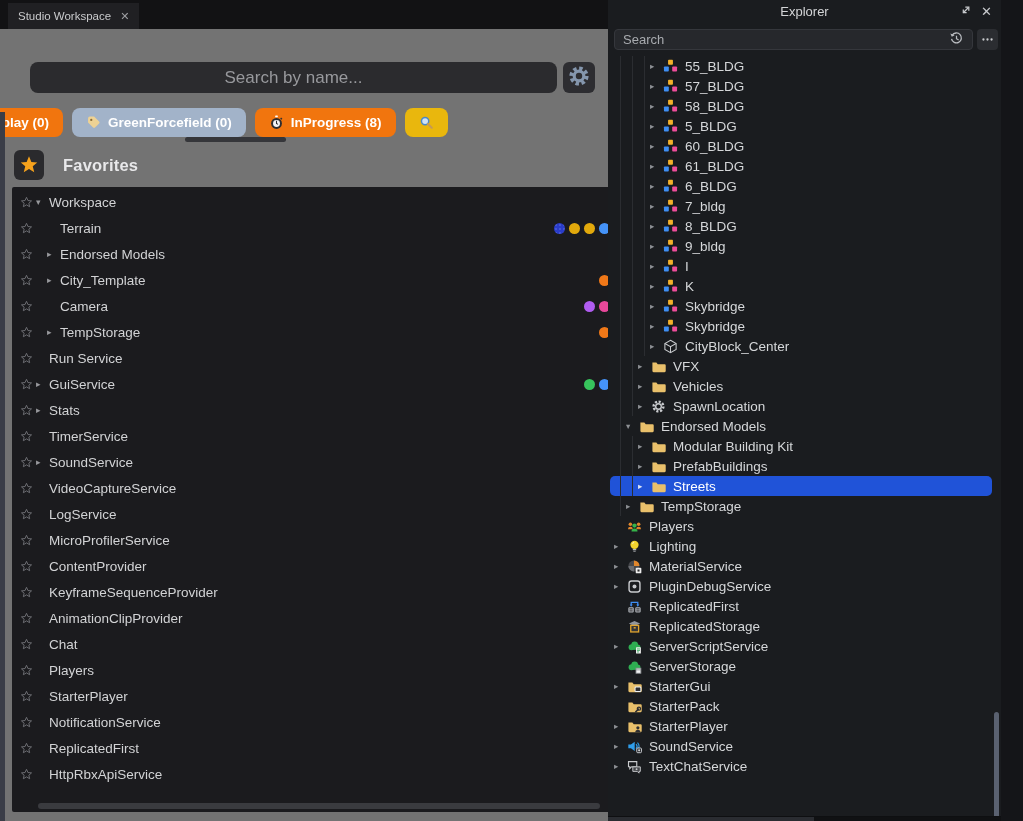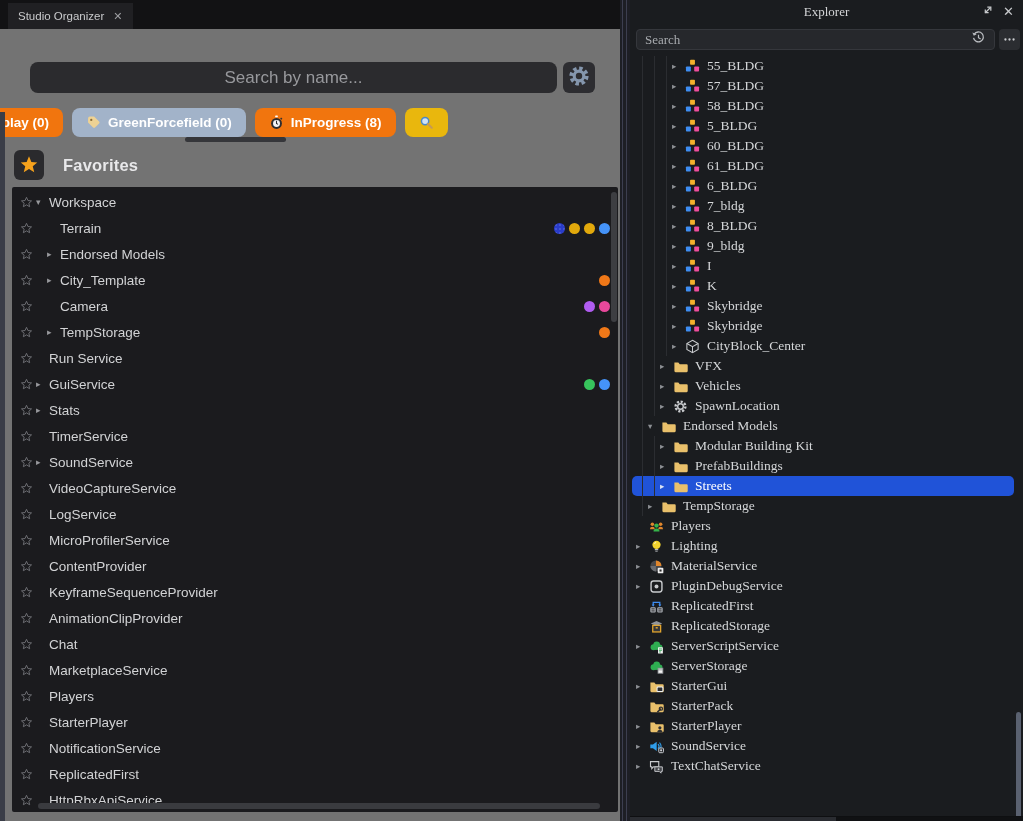--- a/index.html
+++ b/index.html
@@ -48,21 +48,21 @@
   .dot-dotted{background-color:#2a3cc9;background-image:radial-gradient(#8fa0f4 22%,rgba(0,0,0,0) 26%);background-size:4px 4px;}
   .fav-vscroll{position:absolute;right:1px;top:5px;width:6px;height:130px;background:#3d3e42;border-radius:3px;}
   .fav-hscroll{position:absolute;left:26px;bottom:3px;width:562px;height:6px;background:#3a3b3f;border-radius:3px;}
 
   
   .splitter{position:absolute;left:620px;top:0;width:10px;height:821px;background:#1d1e25;}
   .splitter::before,.splitter::after{content:'';position:absolute;top:0;bottom:0;width:1px;background:#3c3e50;}
   .splitter::before{left:2px;} .splitter::after{left:6px;}
 
   
-  .explorer{position:absolute;left:630px;top:0;width:393px;height:821px;background:#1a1c1f;overflow:hidden;font-family:Liberation Serif, serif;}
+  .explorer{position:absolute;left:608px;top:0;width:393px;height:821px;background:#1a1c1f;overflow:hidden;}
   .ex-titlebar{position:relative;height:25px;}
   .ex-title{position:absolute;left:0;right:0;top:4px;text-align:center;color:#d4d5d7;font-size:13px;}
   .ex-dock{position:absolute;right:30px;top:5px;}
   .ex-close{position:absolute;right:9px;top:4px;color:#c9cbce;font-size:13px;}
   .ex-search{position:absolute;left:6px;top:29px;right:28px;height:21px;background:#26282c;border:1px solid #35373c;
     border-radius:4px;color:#a8abaf;font-size:13px;display:flex;align-items:center;padding:0 8px;}
   .ex-search .ph{flex:1;}
   .ex-more{position:absolute;right:3px;top:29px;width:21px;height:21px;background:#2b2d31;border:none;border-radius:4px;
     display:flex;align-items:center;justify-content:center;padding:0;}
   .ex-tree{position:absolute;left:0;top:56px;right:0;bottom:5px;}
@@ -83,21 +83,21 @@
   .ex-divider{position:absolute;left:0;right:0;bottom:4px;height:1px;background:#0e0f11;}
 </style>
 </head>
 <body>
 
 <div class="screen">
 
   <section class="left-panel">
     <div class="tabbar">
       <div class="tab">
-        <span>Studio Organizer</span>
+        <span>Studio Workspace</span>
         <span class="tab-close">✕</span>
       </div>
     </div>
     <div class="panel-body">
       <input class="so-search" placeholder="Search by name..." style="">
       <button class="gear-btn">
         <span id="gearIcon"><svg width="24" height="24" viewBox="0 0 24 24">
               <circle cx="12" cy="12" r="7.4" fill="none" stroke="#8496ad" stroke-width="4.4" stroke-dasharray="3.3 2.5"></circle>
               <circle cx="12" cy="12" r="4.8" fill="none" stroke="#8496ad" stroke-width="3.2"></circle>
             </svg></span>
@@ -338,30 +338,20 @@
           </div>
           <div class="fav-row">
             <span class="fav-star">
               <svg width="13" height="13" viewBox="0 0 16 16">
                 <path d="M8 1.6 L9.8 5.6 14.2 6 10.9 8.9 11.9 13.2 8 10.9 4.1 13.2 5.1 8.9 1.8 6 6.2 5.6 Z" fill="none" stroke="#6d6e73" stroke-width="1.2"></path>
               </svg>
             </span>
             <span style="width: 0px; flex-shrink: 0;"></span>
             <span class="fav-arrow"></span>
             <span class="fav-label">Chat</span>
-          </div>
-          <div class="fav-row">
-            <span class="fav-star">
-              <svg width="13" height="13" viewBox="0 0 16 16">
-                <path d="M8 1.6 L9.8 5.6 14.2 6 10.9 8.9 11.9 13.2 8 10.9 4.1 13.2 5.1 8.9 1.8 6 6.2 5.6 Z" fill="none" stroke="#6d6e73" stroke-width="1.2"></path>
-              </svg>
-            </span>
-            <span style="width: 0px; flex-shrink: 0;"></span>
-            <span class="fav-arrow"></span>
-            <span class="fav-label">MarketplaceService</span>
           </div>
           <div class="fav-row">
             <span class="fav-star">
               <svg width="13" height="13" viewBox="0 0 16 16">
                 <path d="M8 1.6 L9.8 5.6 14.2 6 10.9 8.9 11.9 13.2 8 10.9 4.1 13.2 5.1 8.9 1.8 6 6.2 5.6 Z" fill="none" stroke="#6d6e73" stroke-width="1.2"></path>
               </svg>
             </span>
             <span style="width: 0px; flex-shrink: 0;"></span>
             <span class="fav-arrow"></span>
             <span class="fav-label">Players</span>

